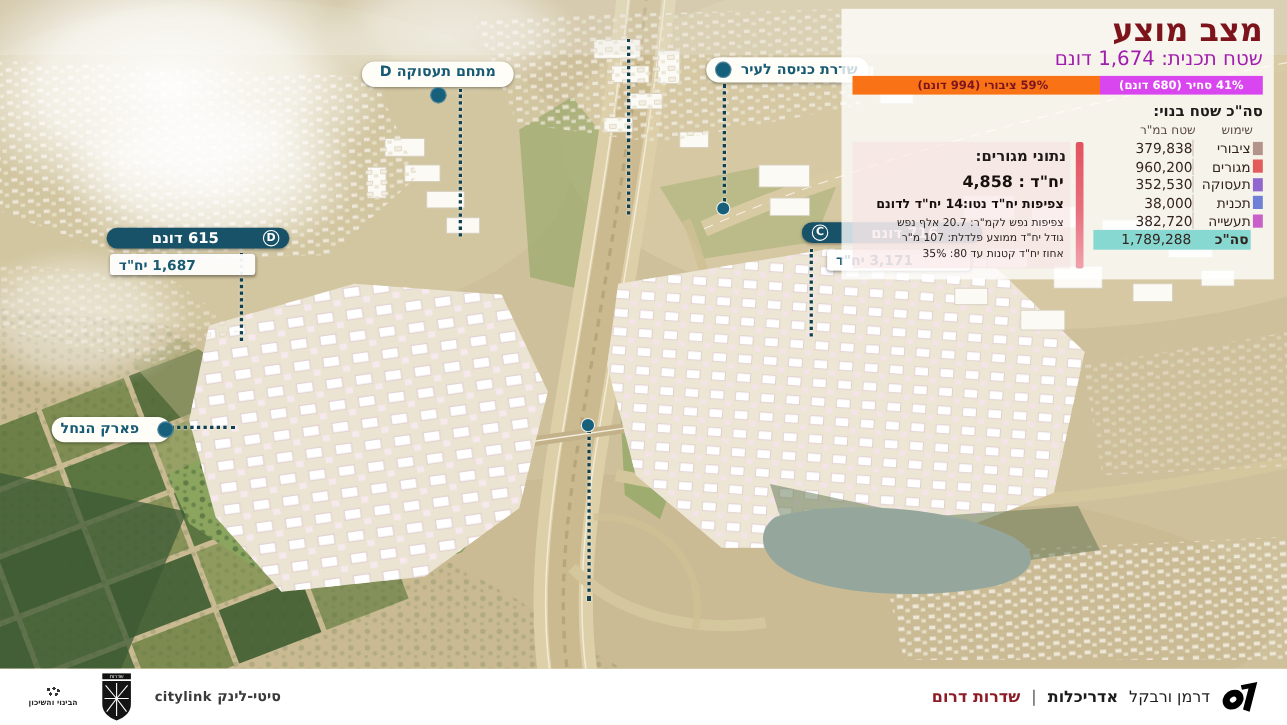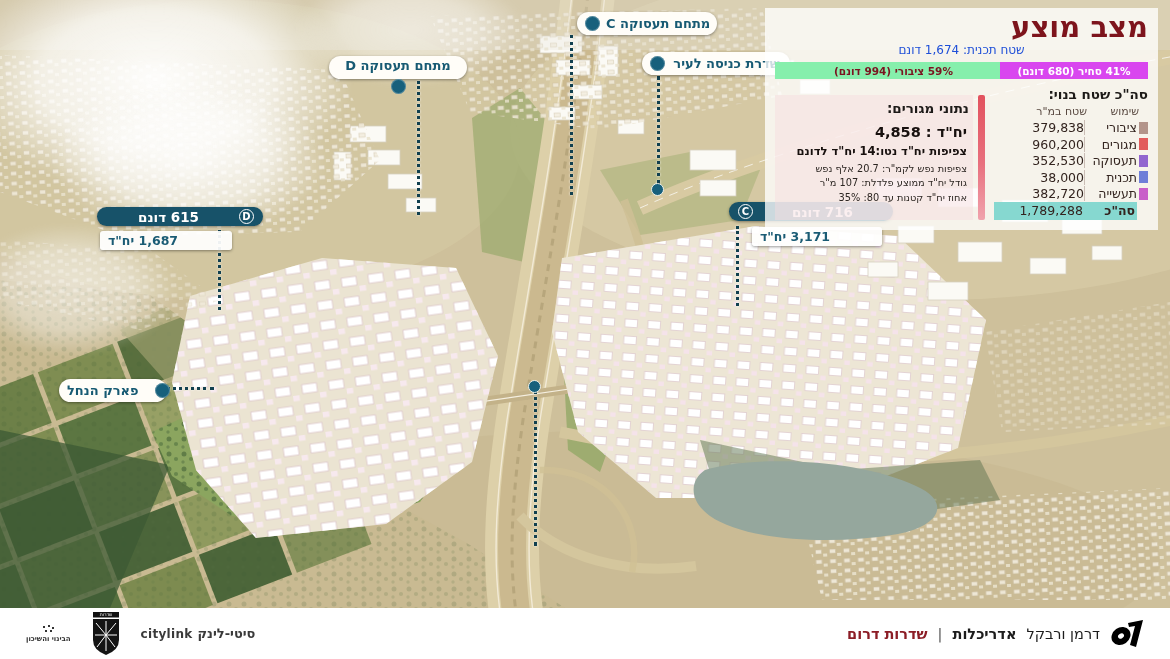--- a/index.html
+++ b/index.html
@@ -29,39 +29,39 @@
         display:flex;align-items:center;justify-content:center;font-weight:700;flex:none;box-sizing:border-box;}
   .ps{background:rgba(255,255,255,.93);border-radius:3px;color:#1a5b74;font-weight:700;font-size:12.5px;
       padding:1px 8px;height:17px;justify-content:flex-end;direction:rtl;white-space:nowrap;}
   .dotv{position:absolute;width:0;border-right:3px dotted #11404f;filter:drop-shadow(0 0 1px rgba(255,255,255,.9));}
   .doth{position:absolute;height:0;border-top:3px dotted #11404f;filter:drop-shadow(0 0 1px rgba(255,255,255,.9));}
   .enddot{position:absolute;width:11px;height:11px;border-radius:50%;background:#17607c;border:1.5px solid #f2f2ea;}
   
   .panel{position:absolute;top:8px;right:12px;width:393px;background:rgba(255,255,255,.78);
          padding:4px 10px 10px;direction:rtl;color:#23201d;box-sizing:border-box;}
   .panel h1{margin:0;font-size:29px;color:#7d141c;font-weight:700;line-height:1.05;}
-  .panel .sub{font-size:12px;margin-top:1px;color:#1d4ed8;text-align:center;}
+  .panel .sub{font-size:18px;margin-top:1px;color:#a21caf;}
   .bar{display:flex;height:17px;margin:5px 0 6px;font-size:10.5px;font-weight:700;}
   .bar .seg{display:flex;align-items:center;justify-content:center;white-space:nowrap;overflow:hidden;}
   .cols{display:flex;gap:9px;}
   .built{width:154px;flex:none;}
   .colhead{font-size:13.5px;font-weight:700;margin:1px 0 3px;color:#1d1a18;}
   .thead{display:flex;align-items:center;font-size:11px;color:#5a4a42;margin-bottom:1px;}
   .thead .sw{width:9px;flex:none;}
   .thead .uh{width:52px;flex:none;}
   .thead .ah{flex:1;text-align:right;padding-left:4px;direction:rtl;}
   .trow{display:flex;align-items:center;font-size:12.5px;height:16.5px;color:#33241f;}
   .trow .sw{width:9px;height:12px;flex:none;margin-left:2px;}
   .trow .use{width:52px;flex:none;white-space:nowrap;}
   .trow .area{flex:1;direction:ltr;text-align:right;border-right:1px solid rgba(120,90,80,.35);
               padding-left:4px;font-weight:500;}
   .trow.total{font-weight:700;height:18px;}
   .trow.total .band{display:flex;flex:1;align-items:center;height:100%;}
   .trow.total .use{padding-right:2px;}
-  .res{flex:1;display:flex;gap:5px;margin-top:10px;}
+  .res{flex:1;display:flex;gap:5px;margin-top:37px;}
   .redstrip{width:7px;flex:none;border-radius:2px;
             background:linear-gradient(180deg,#e2525e 0%,#e8707e 55%,#f0a3ad 100%);}
   .resbody{flex:1;background:rgba(247,219,222,.45);padding:2px 6px 4px;line-height:1.5;min-width:0;}
   .resbody div{white-space:nowrap;}
   .resbody .l1{font-size:14.5px;font-weight:700;color:#17100e;}
   .resbody .l2{font-size:11.5px;font-weight:700;color:#17100e;margin-bottom:1px;}
   .resbody .l3{font-size:9.8px;color:#2c2622;}
   
   .footer{position:absolute;left:0;right:0;bottom:0;height:51px;background:#ffffff;
           display:flex;align-items:center;justify-content:space-between;padding:0 26px;box-sizing:border-box;}
@@ -232,24 +232,20 @@
   <div class="dotv" style="left:570px;top:35px;height:160px;"></div>
   <div class="dotv" style="left:417px;top:81px;height:134px;"></div>
   <div class="dotv" style="left:657px;top:76px;height:108px;"></div>
   <div class="enddot" style="left:651px;top:183px;"></div>
   <div class="dotv" style="left:736px;top:226px;height:80px;"></div>
   <div class="dotv" style="left:218px;top:230px;height:80px;"></div>
   <div class="doth" style="left:142px;top:387px;width:72px;"></div>
   <div class="dotv" style="left:534px;top:390px;height:156px;"></div>
   <div class="enddot" style="left:528px;top:380px;"></div>
 
-  <div class="pill pw" style="left:577px;top:12px;width:124px;">
-    <span class="dot"></span>
-    <span class="lbl">מתחם תעסוקה C</span>
-  </div>
 
   <div class="pill pw" style="left:329px;top:56px;width:122px;flex-direction:column;">
     <span class="lbl">מתחם תעסוקה D</span>
     <span class="dot"></span>
   </div>
 
   <div class="pill pw" style="left:642px;top:52px;width:132px;">
     <span class="dot"></span>
     <span class="lbl">שדרת כניסה לעיר</span>
   </div>
@@ -263,33 +259,33 @@
   </div>
 
   <div class="pill pt" style="left:97px;top:207px;width:148px;">
     <span class="lbl">615 דונם</span>
     <span class="ring">D</span>
   </div>
   <div class="pill ps" style="left:100px;top:231px;width:116px;">
     <span>1,687 יח"ד</span>
   </div>
 
-  <div class="pill pw" style="left:59px;top:379px;width:92px;gap:16px;">
+  <div class="pill pw" style="left:47px;top:379px;width:92px;gap:16px;">
     <span class="lbl">פארק הנחל</span>
     <span class="dot"></span>
   </div>
 
 
   <div class="panel">
     <h1>מצב מוצע</h1>
     <div class="sub">שטח תכנית: 1,674 דונם</div>
 
     <div class="bar">
       <div class="seg" style="width: 41%; background-color: #d946ef; color: rgb(255, 255, 255); text-align: right;">41% סחיר (680 דונם)</div>
-      <div class="seg" style="width: 59%; background-color: #86efac; color: rgb(122, 20, 32); padding-left: 12px;">59% ציבורי (994 דונם)</div>
+      <div class="seg" style="width: 59%; background-color: #f97316; color: rgb(122, 20, 32); padding-left: 12px;">59% ציבורי (994 דונם)</div>
     </div>
 
     <div class="cols">
       <div class="built">
         <div class="colhead">סה"כ שטח בנוי:</div>
         <div class="thead">
           <span class="sw"></span>
           <span class="uh">שימוש</span>
           <span class="ah">שטח במ"ר</span>
         </div>

